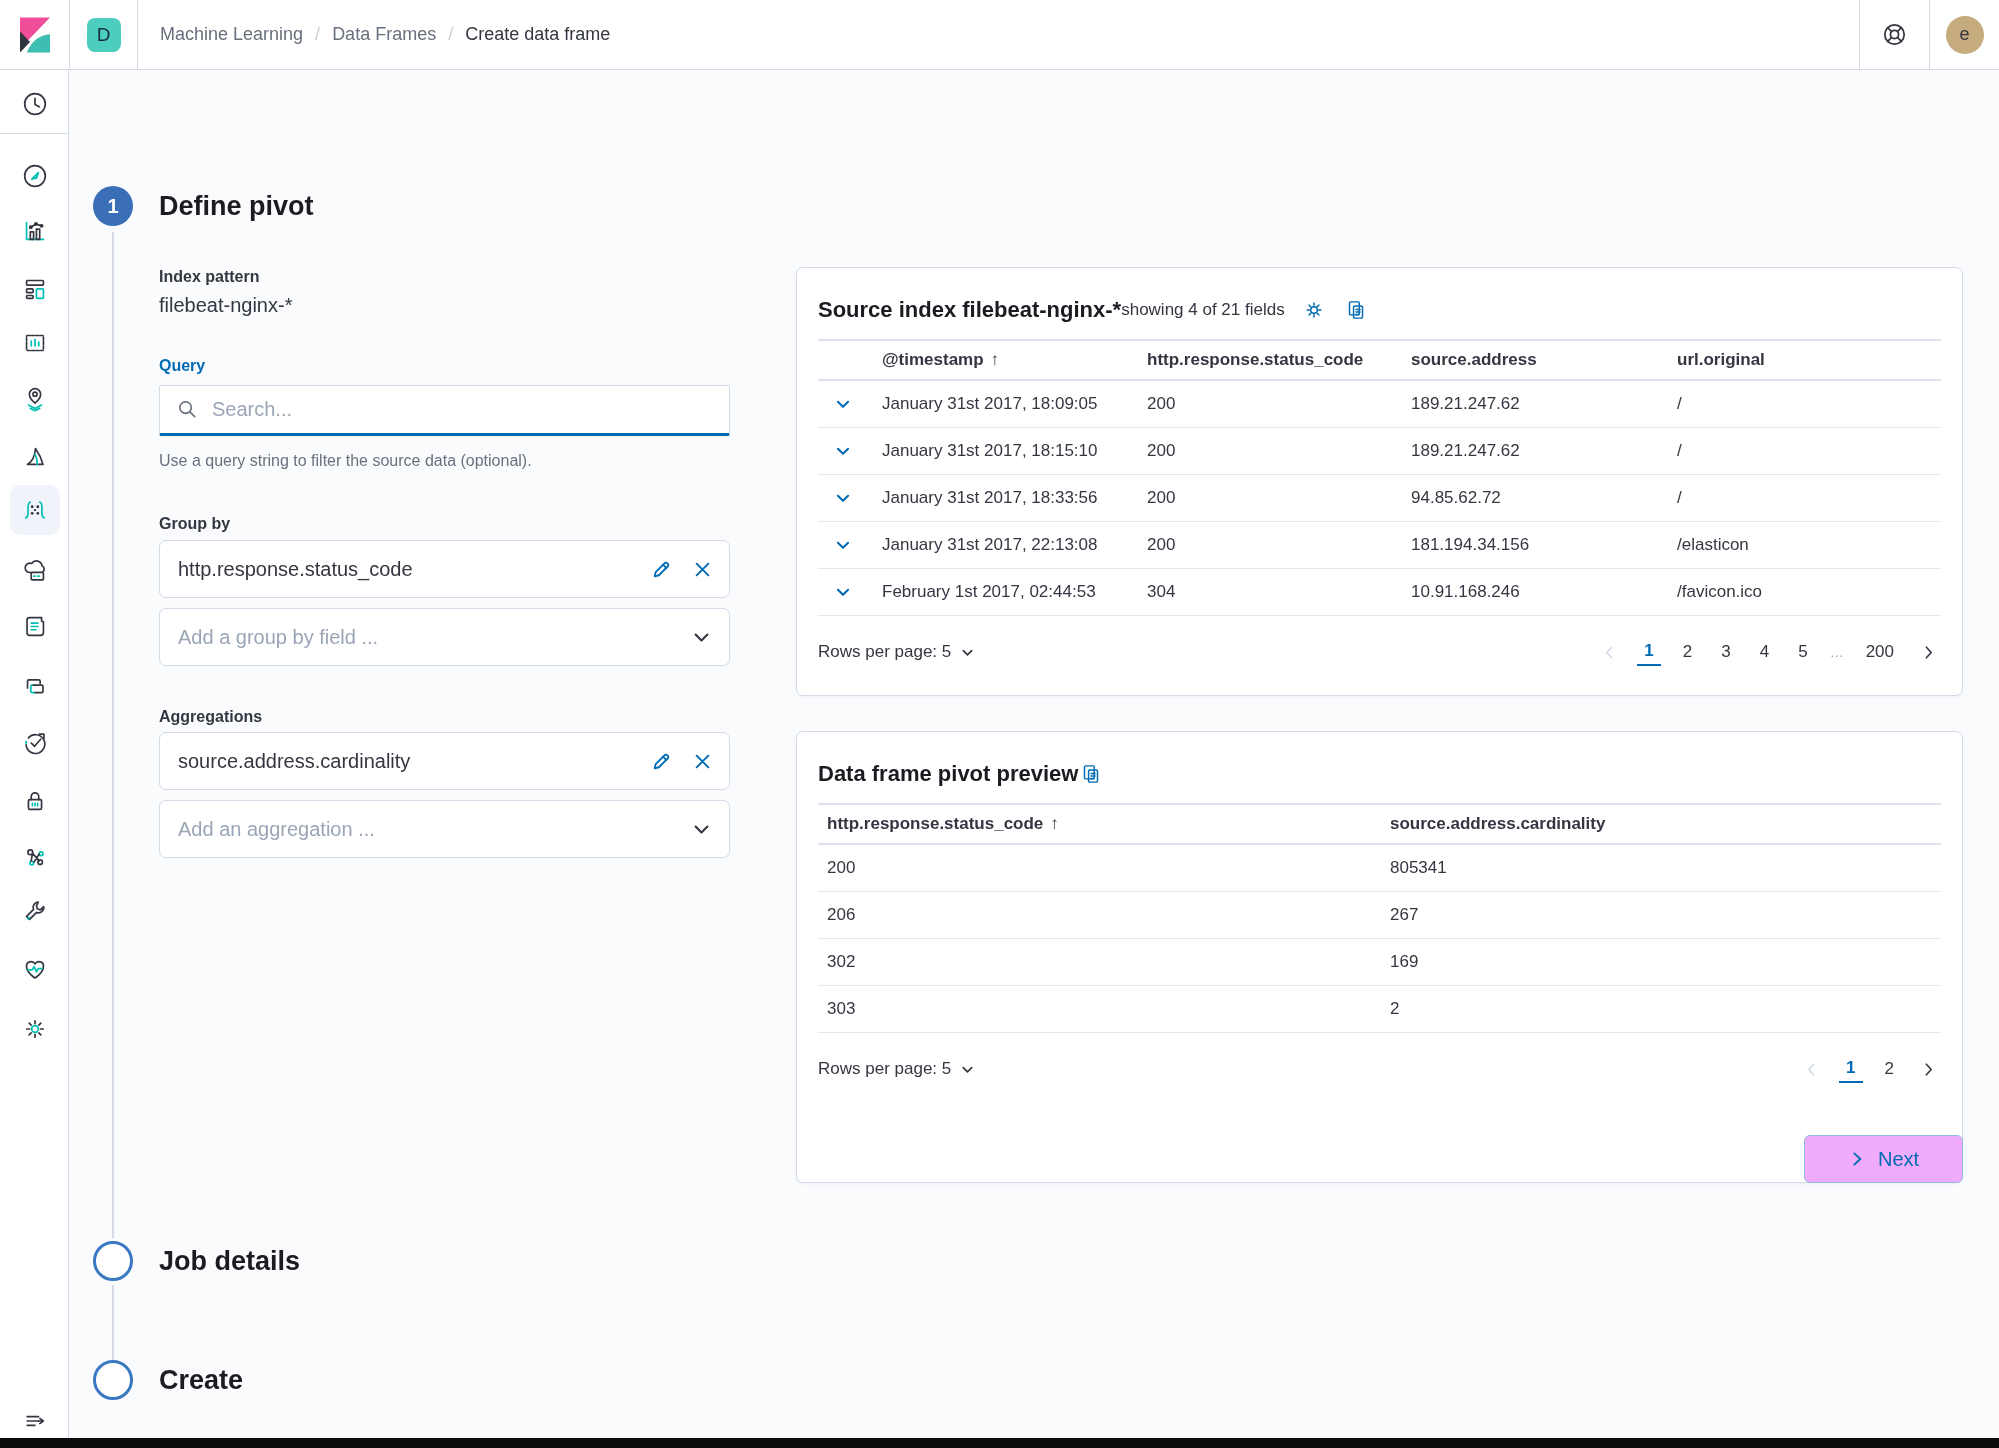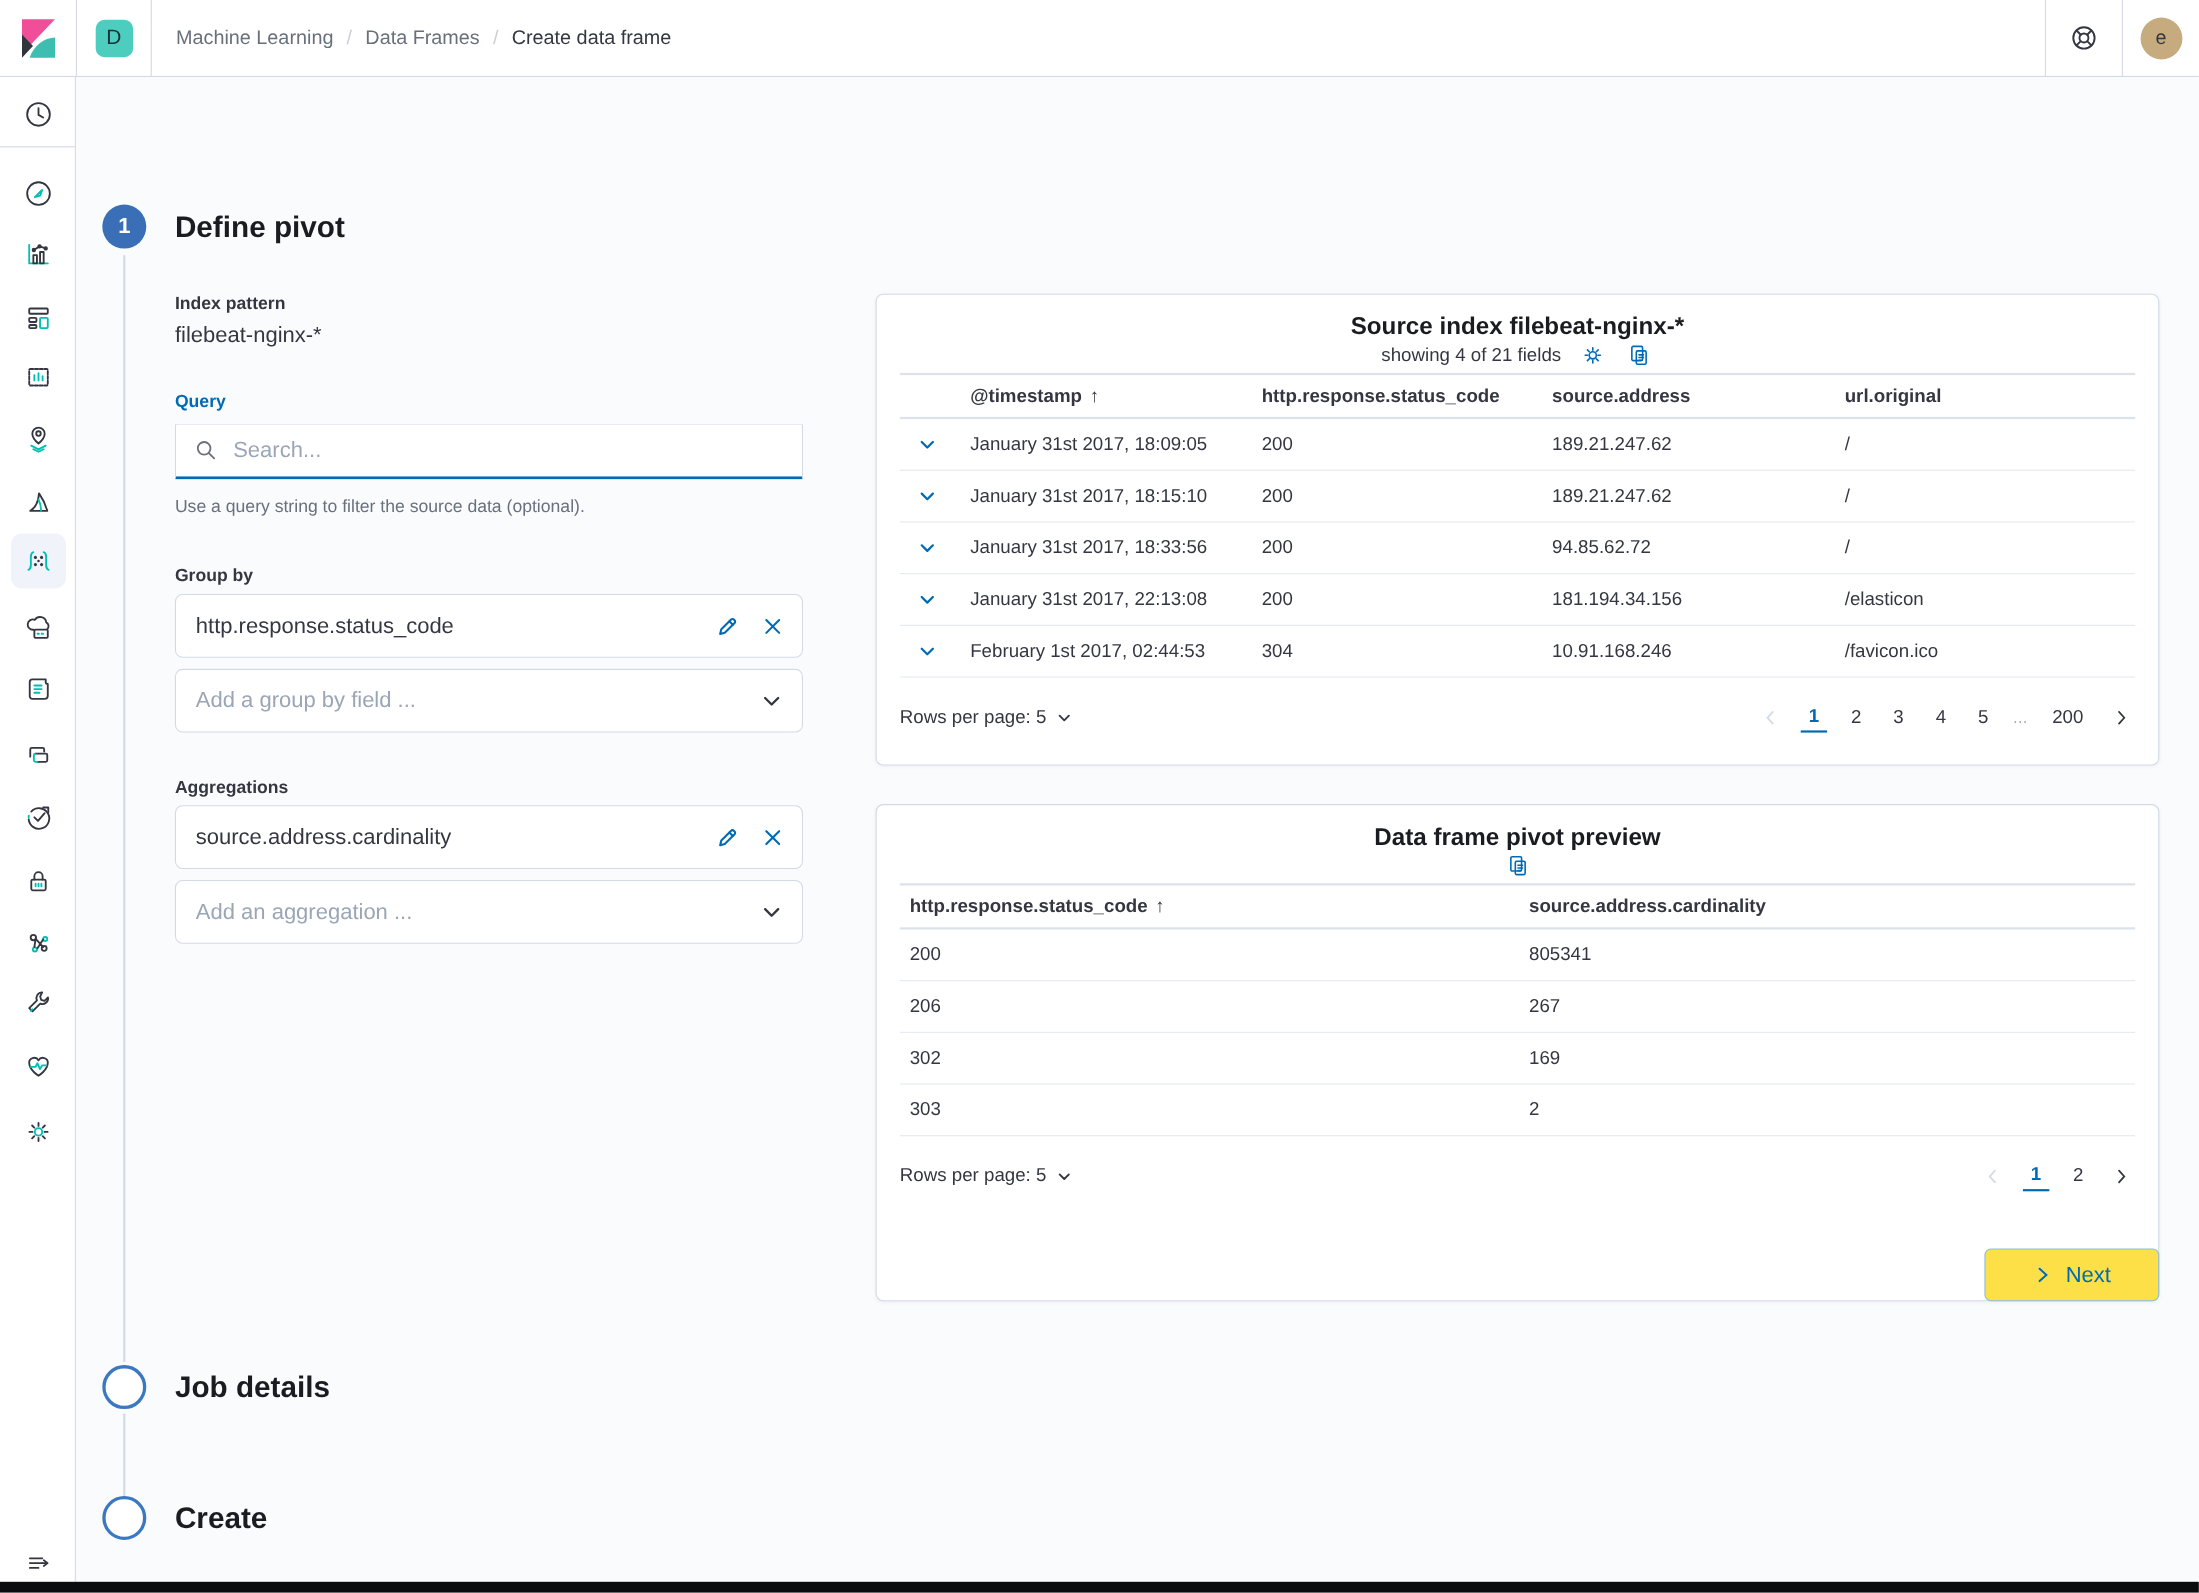--- a/index.html
+++ b/index.html
@@ -75,21 +75,21 @@
   .pill .pill-text { font-size:20px; color:#343741; flex:1; }
   .pill .pill-icons { display:flex; align-items:center; gap:22px; }
   .pill .icon-btn { cursor:pointer; }
   .select { position:absolute; width:571px; height:58px; background:#fff; border:1px solid #D3DAE6; border-radius:7px;
             display:flex; align-items:center; padding:0 18px; cursor:pointer; }
   .select .placeholder { font-size:20px; color:#9AA5B6; flex:1; }
 
   
   .panel { position:absolute; left:727px; width:1167px; background:#fff; border:1px solid #D3DAE6;
            border-radius:7px; box-shadow:0 1px 3px rgba(152,162,179,0.12); padding:21px 21px 18px; }
-  .panel-head { display:flex; align-items:center; justify-content:center; height:42px;flex-direction:column; }
+  .panel-head { display:flex; align-items:center; justify-content:flex-start; height:42px; }
   .panel-title { font-size:22px; font-weight:600; color:#1A1C21; }
   .panel-meta { display:flex; align-items:center; gap:16px; }
   .panel-meta .meta-text { font-size:17px; color:#343741; }
 
   .tbl { width:100%; }
   .tbl-header { display:flex; align-items:center; height:42px; border-top:2px solid #DBE2EC; border-bottom:2px solid #DBE2EC;
                 font-size:17px; font-weight:700; color:#343741; margin-top:8px; }
   .tbl-row { display:flex; align-items:center; height:47px; border-bottom:1px solid #E4E9F1; font-size:17px; color:#343741; }
   .c-exp { width:64px; padding-left:16px; display:flex; align-items:center; }
   .c-ts  { width:265px; }
@@ -104,21 +104,21 @@
 
   .tbl-footer { display:flex; align-items:center; justify-content:space-between; margin-top:16px; height:40px; }
   .rpp { display:flex; align-items:center; gap:9px; font-size:17px; color:#343741; cursor:pointer; }
   .pager { display:flex; align-items:center; gap:15px; font-size:17px; }
   .page-num { padding:3px 7px; cursor:pointer; color:#343741; }
   .page-num.active { color:#006BB4; font-weight:600; border-bottom:2px solid #006BB4; }
   .page-ellipsis { color:#98A2B3; font-size:14px; }
   .pg-chev { display:flex; align-items:center; cursor:pointer; padding:0 4px; }
   .pg-chev.disabled { cursor:default; }
 
-  .next-btn { position:absolute; left:1735px; top:1065px; width:159px; height:48px; background:#fde047;
+  .next-btn { position:absolute; left:1735px; top:1065px; width:159px; height:48px; background:#f0abfc;
               border:1px solid #8FBBDD; border-radius:6px; color:#006BB4; font-size:20px; font-weight:500;
               display:flex; align-items:center; justify-content:center; gap:12px; cursor:pointer; }
 </style>
 </head>
 <body>
 
 <div id="topbar">
   <div class="tb-logo">
     <svg width="40" height="40" viewBox="0 0 32 32">
       <polygon points="4,2 28,2 4,27" fill="#F04E98"></polygon>

